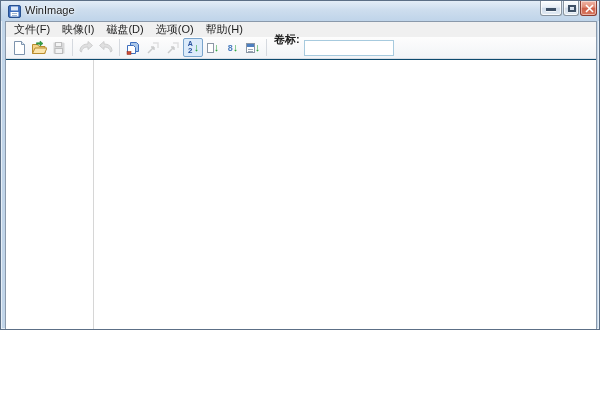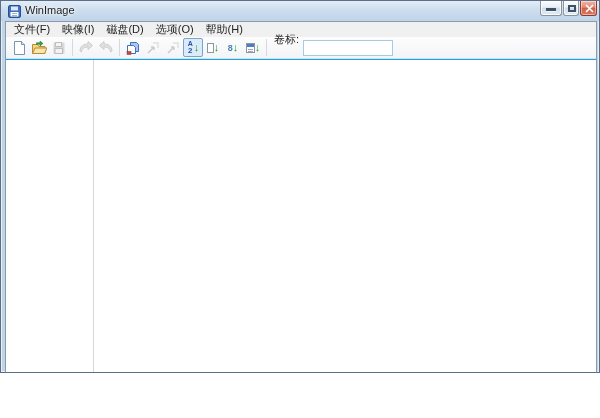--- a/index.html
+++ b/index.html
@@ -1,18 +1,18 @@
 <!DOCTYPE html>
 <html><head>
 <meta charset="utf-8">
 <style>
   * { margin:0; padding:0; box-sizing:border-box; }
   html,body { width:600px; height:418px; font-family:"Liberation Sans","DejaVu Sans",sans-serif; }
   .window {
-    position:relative; width:600px; height:373px;
+    position:relative; width:600px; height:330px;
     border:1px solid #5c6f86; background:#c1d5e9;
     box-shadow: inset 0 0 0 1px rgba(255,255,255,.6);
     overflow:hidden;
   }
   
   .titlebar { position:absolute; left:0; top:0; right:0; height:20px;
     background:linear-gradient(180deg,#e3edf7 0%,#cdddee 45%,#bfd4e9 100%); }
   .app-icon { position:absolute; left:7px; top:4px; width:13px; height:13px; }
   .title-text { position:absolute; left:24px; top:3px; font-size:11px; color:#1c1c1c;
     text-shadow:0 0 3px #ffffff, 0 0 6px #ffffff; }
@@ -27,21 +27,21 @@
     background:linear-gradient(180deg,#f1b5a6 0%,#e08a74 45%,#cf604a 50%,#d8775f 100%);
     box-shadow: inset 0 0 0 1px rgba(255,255,255,.45);
   }
   .glyph-min { position:absolute; left:5px; bottom:4px; width:10px; height:3px;
     background:#3e5066; box-shadow:0 1px 0 rgba(255,255,255,.7); }
   .glyph-max { position:absolute; left:4px; top:4px; width:8px; height:7px;
     border:2px solid #3e5066; background:transparent; box-shadow:0 1px 0 rgba(255,255,255,.5); }
   .glyph-close { position:absolute; left:4px; top:3px; width:9px; height:9px; }
   
   .client { position:absolute; left:4px; top:20px; width:592px; height:391px;
-    border:1px solid #8a99ab; background:#0ea5e9; }
+    border:1px solid #8a99ab; background:#0c4a6e; }
   
   .menubar { position:absolute; left:0; top:0; right:0; height:15px;
     background:#f0f0f0; display:flex; align-items:center; padding-left:2px; }
   .menu-item { font-size:11px; color:#1e1e1e; padding:1px 6px; cursor:default; }
   
   .toolbar { position:absolute; left:0; top:15px; right:0; height:22px;
     background:linear-gradient(180deg,#fdfdfd,#f2f4f7);
     border-bottom:1px solid #d9dee5; display:flex; align-items:center; padding-left:3px; }
   .tbtn { width:20px; height:19px; border:1px solid transparent; background:transparent;
     display:flex; align-items:center; justify-content:center; padding:0; margin:0 0; }
@@ -53,21 +53,21 @@
   .sg { display:flex; flex-direction:column; align-items:center; width:7px; }
   .sg-top { font-size:7px; line-height:6px; color:#27509e; font-weight:bold; }
   .sg-bottom { font-size:8px; line-height:7px; color:#27509e; font-weight:bold; }
   .garrow { color:#1e9e2e; font-weight:bold; font-size:11px; line-height:13px; }
   .mini-page { width:7px; height:10px; background:#fff; border:1px solid #8b97a5; }
   .mini-cal { width:9px; height:10px; background:#fff; border:1px solid #8b97a5; position:relative; }
   .mini-cal::before { content:""; position:absolute; left:0; top:0; right:0; height:3px; background:#4d7fc0; }
   .mini-cal::after { content:""; position:absolute; left:1px; top:5px; width:5px; height:1px;
     background:#9aa6b4; box-shadow:0 2px 0 #9aa6b4; }
   .mini-8 { font-size:9px; line-height:10px; color:#4d7fc0; font-weight:bold; }
-  .vol-label { font-size:11px; color:#1e1e1e; margin:0 4px 16px 4px; }
+  .vol-label { font-size:11px; color:#1e1e1e; margin:0 4px 16px 4px;font-weight:bold; }
   .vol-input { width:90px; height:16px; border:1px solid #a7cade; background:#fff;
     font-size:11px; padding:0 3px; outline:none; }
   
   .content { position:absolute; left:0; top:38px; right:0; bottom:16px; background:#fff; }
   .tree-panel { position:absolute; left:0; top:0; width:86px; bottom:0; background:#fff; }
   .splitter { position:absolute; left:86px; top:0; width:2px; bottom:0;
     background:#fff; border-right:1px solid #d6d6d6; cursor:ew-resize; }
   .list-panel { position:absolute; left:89px; top:0; right:0; bottom:0; background:#fff; }
   .header-row { position:absolute; left:0; top:0; right:0; height:16px; background:#fff;
     border-bottom:1px solid #ebebeb; font-size:11px; color:#333; }

